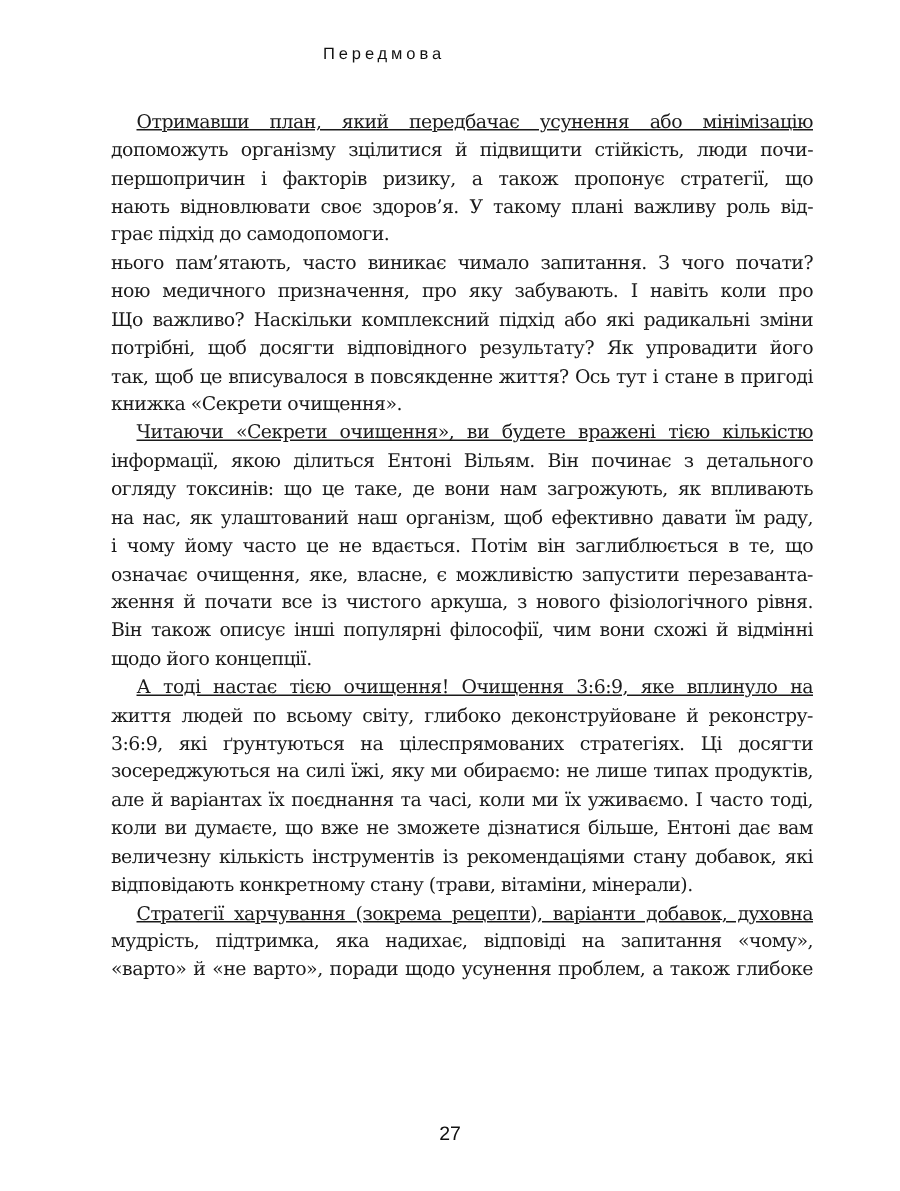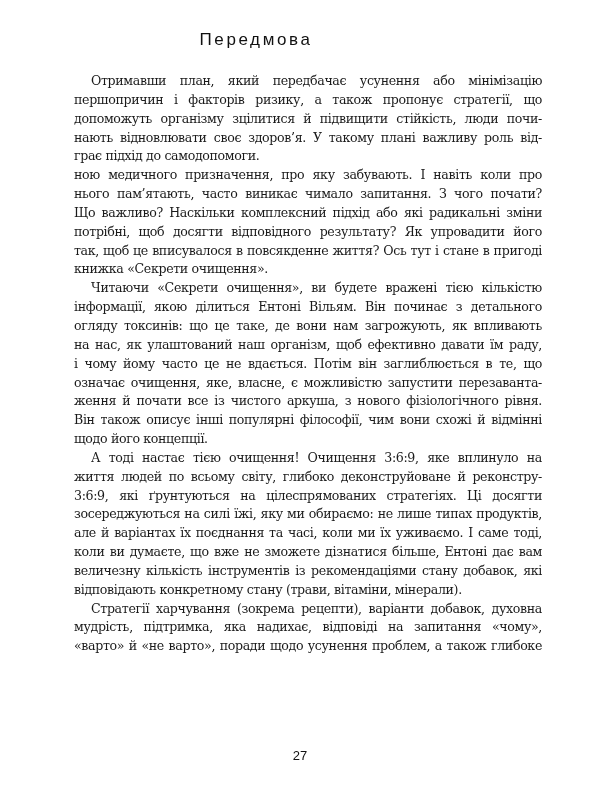--- a/index.html
+++ b/index.html
@@ -1,50 +1,50 @@
 <!DOCTYPE html>
 <html><head>
 <meta charset="utf-8">
 <style>
   html, body { margin: 0; padding: 0; background: #ffffff; }
   body { width: 600px; height: 794px; position: relative; overflow: hidden; }
   .header {
     position: absolute; top: 30px; left: 0; width: 512px; text-align: center;
-    font-family: "Liberation Sans", sans-serif; font-size: 17px; letter-spacing: 2.6px;
+    font-family: "Liberation Sans", sans-serif; font-size: 11px; letter-spacing: 2.6px;
     color: #111;
   }
   .body-text {
     position: absolute; top: 72px; left: 74px; width: 468px;
     font-family: "DejaVu Serif", serif; font-size: 12.6px; line-height: 18.85px;
     color: #1a1a1a; text-align: justify; letter-spacing: -0.35px;
   }
   .line { display: block; text-align: justify; text-align-last: justify; white-space: nowrap; }
   .line.last { text-align-last: left; }
-  .line.first { text-indent: 17px; }
+  .line.first { text-indent: 17px; text-decoration: underline; }
   .pagenum {
     position: absolute; top: 748px; left: 0; width: 600px; text-align: center;
     font-family: "Liberation Sans", sans-serif; font-size: 13px; color: #111;
   }
 </style>
 </head>
 <body>
 
 <div class="header">Передмова</div>
 
 <div class="body-text" id="body">
     <div>
       <span class="line first">Отримавши план, який передбачає усунення або мінімізацію</span>
+      <span class="line">допоможуть організму зцілитися й підвищити стійкість, люди почи-</span>
       <span class="line">першопричин і факторів ризику, а також пропонує стратегії, що</span>
-      <span class="line">допоможуть організму зцілитися й підвищити стійкість, люди почи-</span>
       <span class="line">нають відновлювати своє здоров’я. У такому плані важливу роль від-</span>
       <span class="line last">грає підхід до самодопомоги.</span>
     </div>
     <div>
+      <span class="line">нього пам’ятають, часто виникає чимало запитання. З чого почати?</span>
       <span class="line">ною медичного призначення, про яку забувають. І навіть коли про</span>
-      <span class="line">нього пам’ятають, часто виникає чимало запитання. З чого почати?</span>
       <span class="line">Що важливо? Наскільки комплексний підхід або які радикальні зміни</span>
       <span class="line">потрібні, щоб досягти відповідного результату? Як упровадити його</span>
       <span class="line">так, щоб це вписувалося в повсякденне життя? Ось тут і стане в пригоді</span>
       <span class="line last">книжка «Секрети очищення».</span>
     </div>
     <div>
       <span class="line first">Читаючи «Секрети очищення», ви будете вражені тією кількістю</span>
       <span class="line">інформації, якою ділиться Ентоні Вільям. Він починає з детального</span>
       <span class="line">огляду токсинів: що це таке, де вони нам загрожують, як впливають</span>
       <span class="line">на нас, як улаштований наш організм, щоб ефективно давати їм раду,</span>
@@ -52,21 +52,21 @@
       <span class="line">означає очищення, яке, власне, є можливістю запустити перезаванта-</span>
       <span class="line">ження й почати все із чистого аркуша, з нового фізіологічного рівня.</span>
       <span class="line">Він також описує інші популярні філософії, чим вони схожі й відмінні</span>
       <span class="line last">щодо його концепції.</span>
     </div>
     <div>
       <span class="line first">А тоді настає тією очищення! Очищення 3:6:9, яке вплинуло на</span>
       <span class="line">життя людей по всьому світу, глибоко деконструйоване й реконстру-</span>
       <span class="line">3:6:9, які ґрунтуються на цілеспрямованих стратегіях. Ці досягти</span>
       <span class="line">зосереджуються на силі їжі, яку ми обираємо: не лише типах продуктів,</span>
-      <span class="line">але й варіантах їх поєднання та часі, коли ми їх уживаємо. І саме тоді,</span>
+      <span class="line">але й варіантах їх поєднання та часі, коли ми їх уживаємо. І часто тоді,</span>
       <span class="line">коли ви думаєте, що вже не зможете дізнатися більше, Ентоні дає вам</span>
       <span class="line">величезну кількість інструментів із рекомендаціями стану добавок, які</span>
       <span class="line last">відповідають конкретному стану (трави, вітаміни, мінерали).</span>
     </div>
     <div>
       <span class="line first">Стратегії харчування (зокрема рецепти), варіанти добавок, духовна</span>
       <span class="line">мудрість, підтримка, яка надихає, відповіді на запитання «чому»,</span>
       <span class="line">«варто» й «не варто», поради щодо усунення проблем, а також глибоке</span>
     </div>
   </div>

